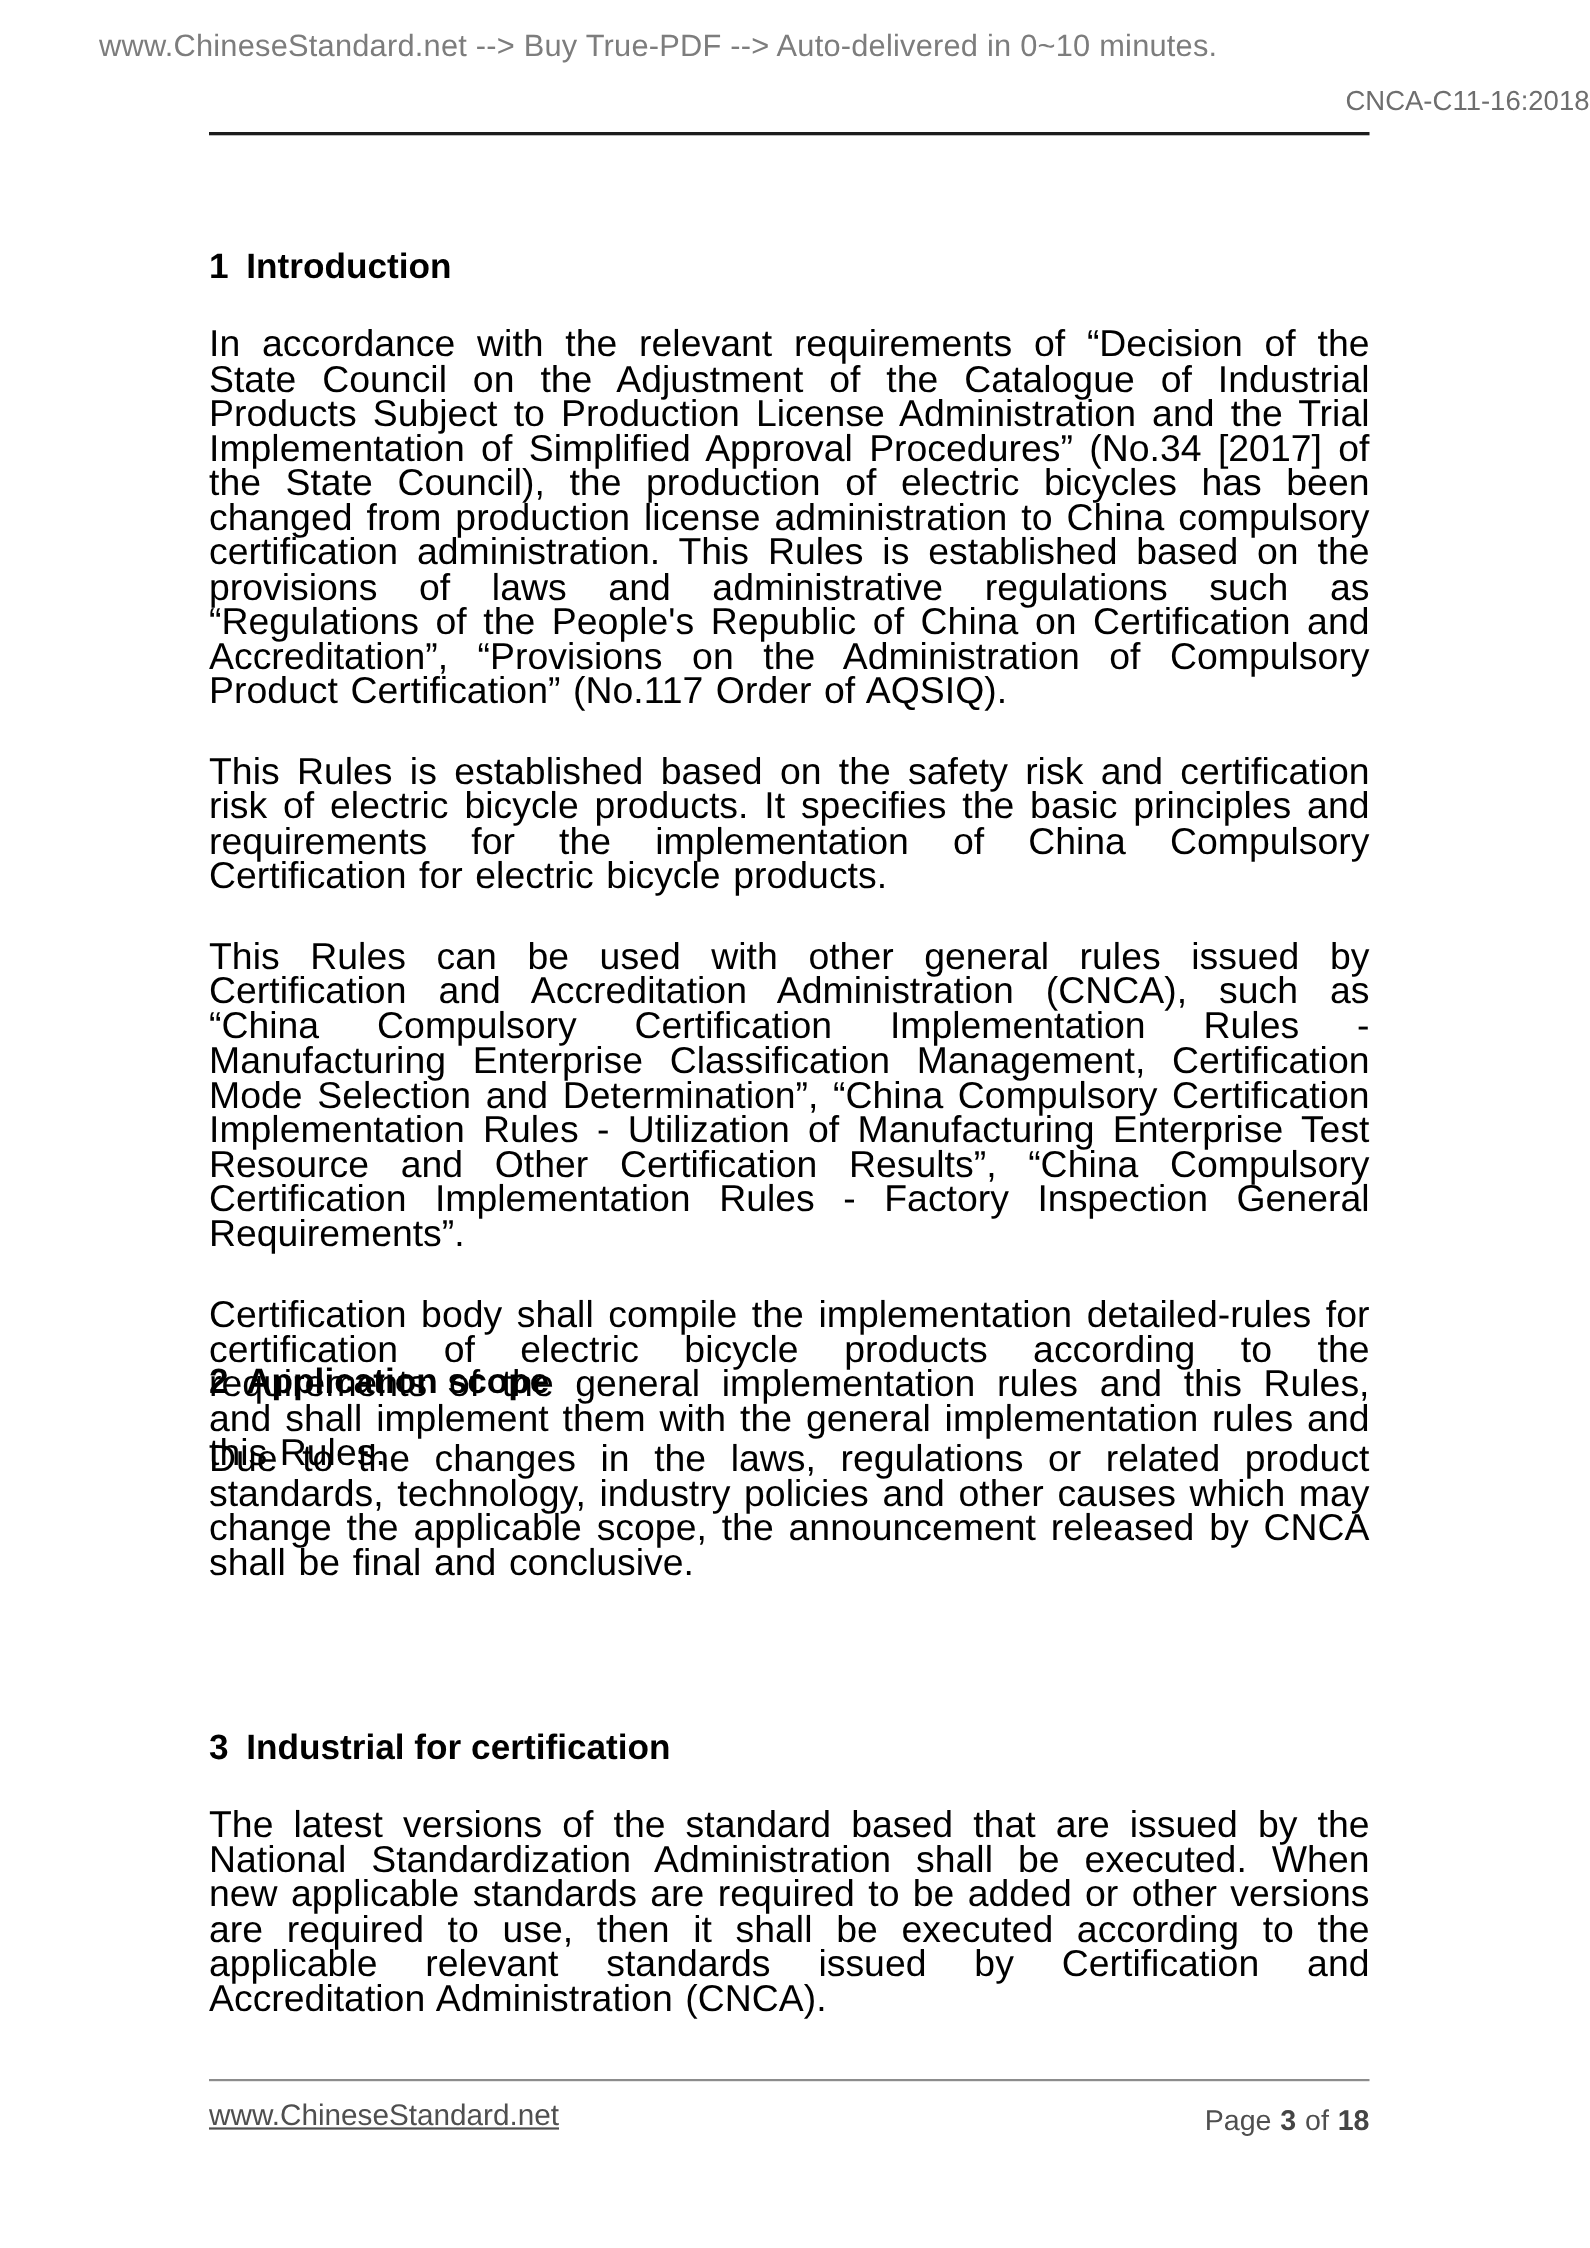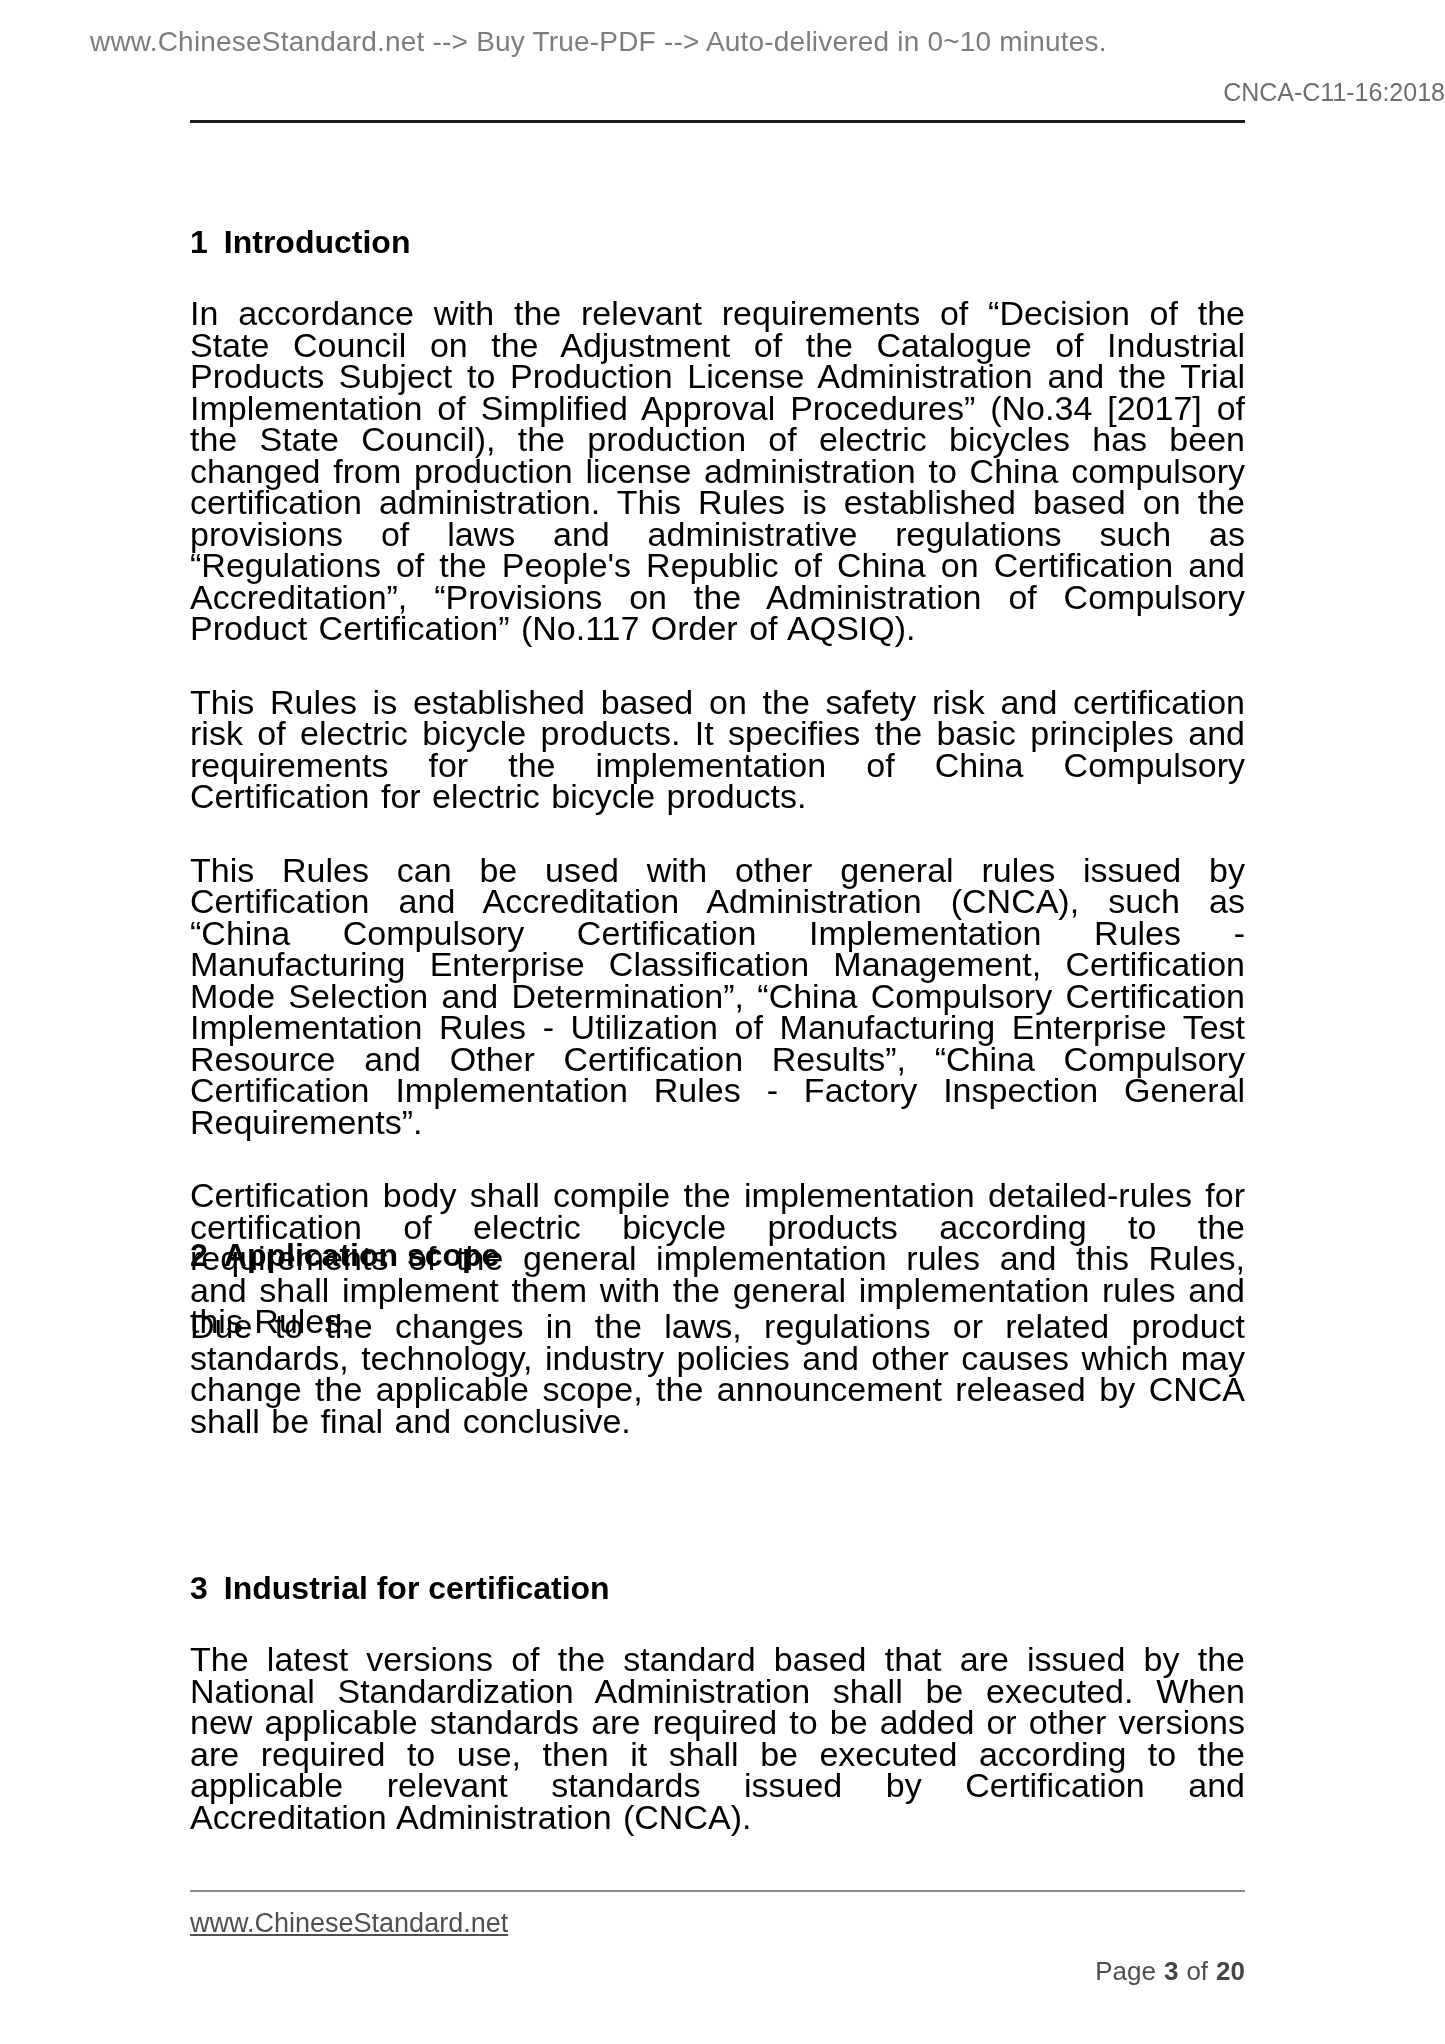--- a/index.html
+++ b/index.html
@@ -86,21 +86,20 @@
     cursor: pointer;
   }
   .footer-page {
     position: absolute;
     right: 200px;
     top: 1912px;
     display: inline-flex;
     gap: 8px;
     font-size: 26px;
     color: #4f4f4f;
-    margin-top: 44px;
   }
   .footer-page .num { font-weight: bold; color: #454545; }
 </style>
 </head>
 <body>
 
 <div class="page">
 
   <div class="promo">www.ChineseStandard.net --&gt; Buy True-PDF --&gt; Auto-delivered in 0~10 minutes.</div>
   <div class="doc-code">CNCA-C11-16:2018</div>
@@ -132,16 +131,16 @@
     </h2>
     <p class="para">The latest versions of the standard based that are issued by the National Standardization Administration shall be executed. When new applicable standards are required to be added or other versions are required to use, then it shall be executed according to the applicable relevant standards issued by Certification and Accreditation Administration (CNCA).</p>
   </section>
 
   <div class="footer-rule"></div>
   <a class="footer-site">www.ChineseStandard.net</a>
   <div class="footer-page">
     <span>Page</span>
     <span class="num">3</span>
     <span>of</span>
-    <span class="num">20</span>
+    <span class="num">18</span>
   </div>
 
 </div>
 
 </body></html>

